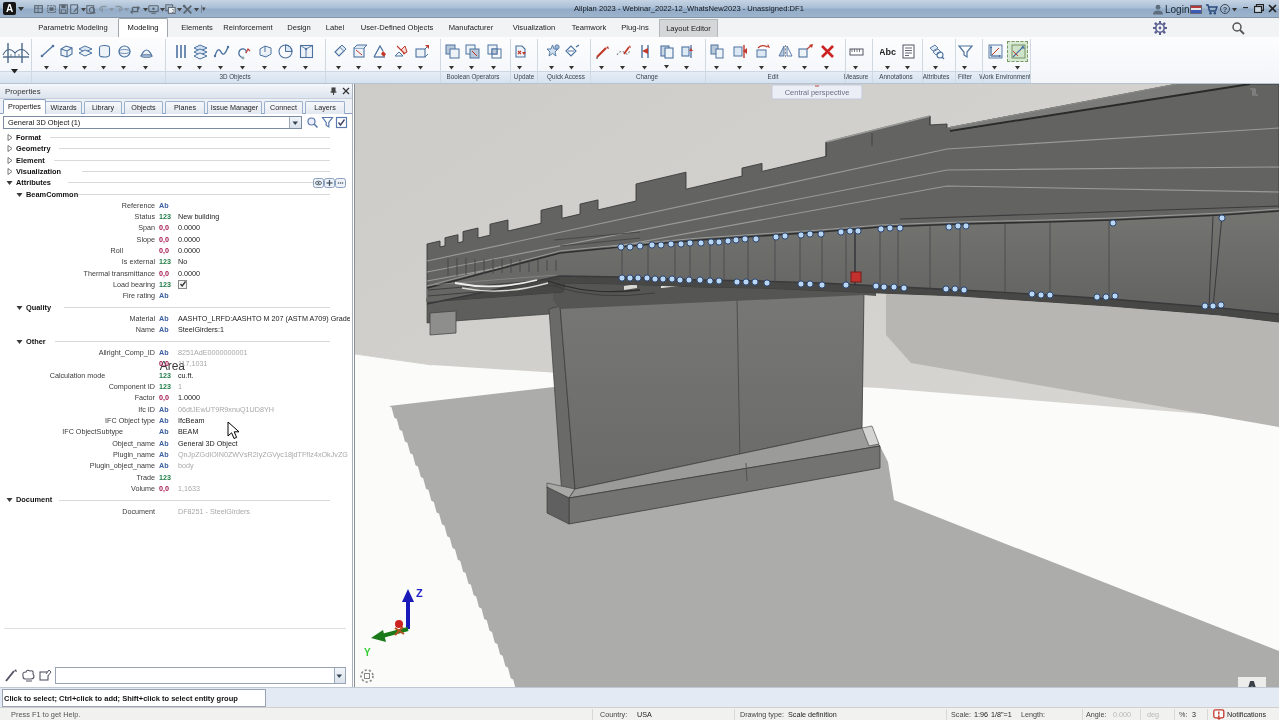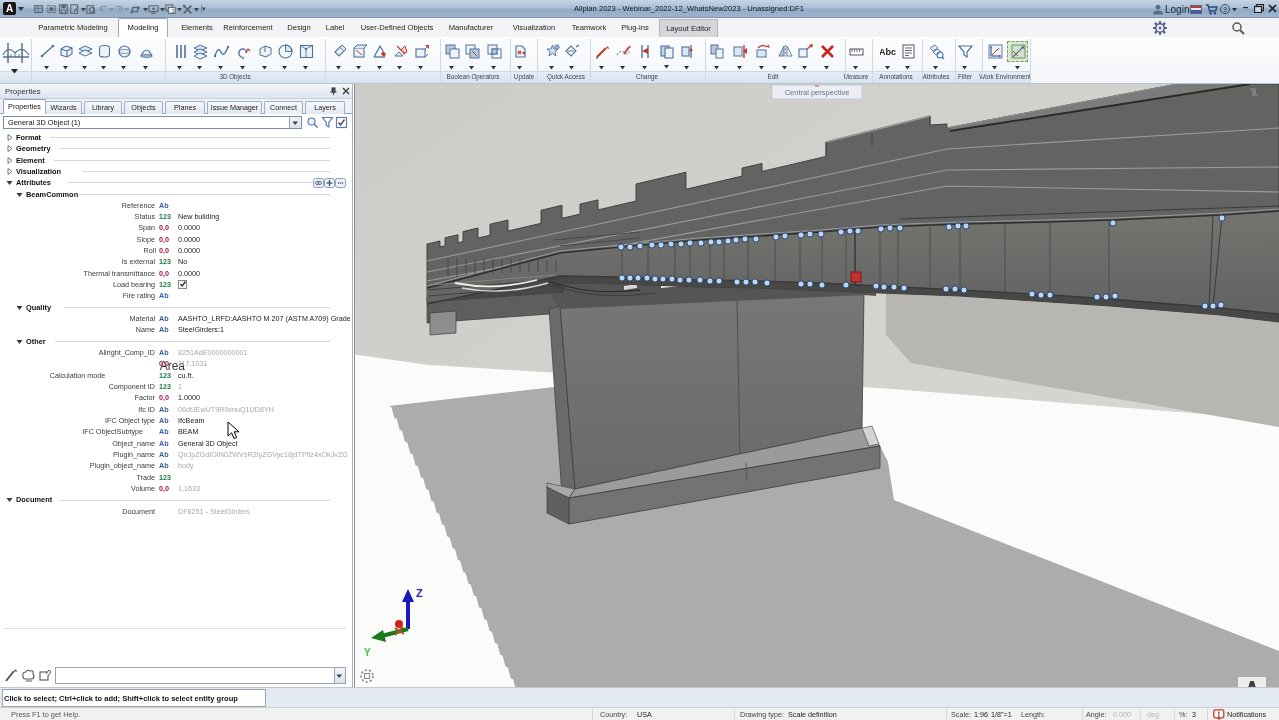--- a/index.html
+++ b/index.html
@@ -608,21 +608,21 @@
 <div class="abs" style="left:159px;top:116.8px;width:16px;font-size:7.2px;font-weight:bold;color:#3c5fa0;">Ab</div>
 <div class="abs" style="left:0px;top:128.1px;width:155px;text-align:right;font-size:7.2px;color:#3a3a3a;white-space:nowrap;">Status</div>
 <div class="abs" style="left:159px;top:128.1px;width:16px;font-size:7.2px;font-weight:bold;color:#1e7d46;">123</div>
 <div class="abs" style="left:178px;top:128.1px;font-size:7.2px;color:#1a1a1a;white-space:nowrap;max-width:172px;overflow:hidden;">New building</div>
 <div class="abs" style="left:0px;top:139.4px;width:155px;text-align:right;font-size:7.2px;color:#3a3a3a;white-space:nowrap;">Span</div>
 <div class="abs" style="left:159px;top:139.4px;width:16px;font-size:7.2px;font-weight:bold;color:#a3134f;">0,0</div>
 <div class="abs" style="left:178px;top:139.4px;font-size:7.2px;color:#1a1a1a;white-space:nowrap;max-width:172px;overflow:hidden;">0.0000</div>
 <div class="abs" style="left:0px;top:150.8px;width:155px;text-align:right;font-size:7.2px;color:#3a3a3a;white-space:nowrap;">Slope</div>
 <div class="abs" style="left:159px;top:150.8px;width:16px;font-size:7.2px;font-weight:bold;color:#a3134f;">0,0</div>
 <div class="abs" style="left:178px;top:150.8px;font-size:7.2px;color:#1a1a1a;white-space:nowrap;max-width:172px;overflow:hidden;">0.0000</div>
-<div class="abs" style="left:0px;top:162.1px;width:156px;text-align:right;font-size:7.2px;color:#3a3a3a;white-space:nowrap;">Roll</div>
+<div class="abs" style="left:0px;top:162.1px;width:123px;text-align:right;font-size:7.2px;color:#3a3a3a;white-space:nowrap;">Roll</div>
 <div class="abs" style="left:159px;top:162.1px;width:16px;font-size:7.2px;font-weight:bold;color:#a3134f;">0,0</div>
 <div class="abs" style="left:178px;top:162.1px;font-size:7.2px;color:#1a1a1a;white-space:nowrap;max-width:172px;overflow:hidden;">0.0000</div>
 <div class="abs" style="left:0px;top:173.4px;width:155px;text-align:right;font-size:7.2px;color:#3a3a3a;white-space:nowrap;">Is external</div>
 <div class="abs" style="left:159px;top:173.4px;width:16px;font-size:7.2px;font-weight:bold;color:#1e7d46;">123</div>
 <div class="abs" style="left:178px;top:173.4px;font-size:7.2px;color:#1a1a1a;white-space:nowrap;max-width:172px;overflow:hidden;">No</div>
 <div class="abs" style="left:0px;top:184.8px;width:155px;text-align:right;font-size:7.2px;color:#3a3a3a;white-space:nowrap;">Thermal transmittance</div>
 <div class="abs" style="left:159px;top:184.8px;width:16px;font-size:7.2px;font-weight:bold;color:#a3134f;">0,0</div>
 <div class="abs" style="left:178px;top:184.8px;font-size:7.2px;color:#1a1a1a;white-space:nowrap;max-width:172px;overflow:hidden;">0.0000</div>
 <div class="abs" style="left:0px;top:196.1px;width:155px;text-align:right;font-size:7.2px;color:#3a3a3a;white-space:nowrap;">Load bearing</div>
 <div class="abs" style="left:159px;top:196.1px;width:16px;font-size:7.2px;font-weight:bold;color:#1e7d46;">123</div>
@@ -662,21 +662,21 @@
 <div class="abs" style="left:178px;top:298.1px;font-size:7.2px;color:#a8a8a8;white-space:nowrap;max-width:172px;overflow:hidden;">1</div>
 <div class="abs" style="left:0px;top:309.4px;width:155px;text-align:right;font-size:7.2px;color:#3a3a3a;white-space:nowrap;">Factor</div>
 <div class="abs" style="left:159px;top:309.4px;width:16px;font-size:7.2px;font-weight:bold;color:#a3134f;">0,0</div>
 <div class="abs" style="left:178px;top:309.4px;font-size:7.2px;color:#1a1a1a;white-space:nowrap;max-width:172px;overflow:hidden;">1.0000</div>
 <div class="abs" style="left:0px;top:320.7px;width:155px;text-align:right;font-size:7.2px;color:#3a3a3a;white-space:nowrap;">Ifc ID</div>
 <div class="abs" style="left:159px;top:320.7px;width:16px;font-size:7.2px;font-weight:bold;color:#3c5fa0;">Ab</div>
 <div class="abs" style="left:178px;top:320.7px;font-size:7.2px;color:#a8a8a8;white-space:nowrap;max-width:172px;overflow:hidden;">06dtJEwUT9R9xnuQ1UD8YH</div>
 <div class="abs" style="left:0px;top:332.1px;width:155px;text-align:right;font-size:7.2px;color:#3a3a3a;white-space:nowrap;">IFC Object type</div>
 <div class="abs" style="left:159px;top:332.1px;width:16px;font-size:7.2px;font-weight:bold;color:#3c5fa0;">Ab</div>
 <div class="abs" style="left:178px;top:332.1px;font-size:7.2px;color:#1a1a1a;white-space:nowrap;max-width:172px;overflow:hidden;">IfcBeam</div>
-<div class="abs" style="left:0px;top:343.4px;width:143px;text-align:right;font-size:7.2px;color:#3a3a3a;white-space:nowrap;">IFC ObjectSubtype</div>
+<div class="abs" style="left:0px;top:343.4px;width:123px;text-align:right;font-size:7.2px;color:#3a3a3a;white-space:nowrap;">IFC ObjectSubtype</div>
 <div class="abs" style="left:159px;top:343.4px;width:16px;font-size:7.2px;font-weight:bold;color:#3c5fa0;">Ab</div>
 <div class="abs" style="left:178px;top:343.4px;font-size:7.2px;color:#1a1a1a;white-space:nowrap;max-width:172px;overflow:hidden;">BEAM</div>
 <div class="abs" style="left:0px;top:354.7px;width:155px;text-align:right;font-size:7.2px;color:#3a3a3a;white-space:nowrap;">Object_name</div>
 <div class="abs" style="left:159px;top:354.7px;width:16px;font-size:7.2px;font-weight:bold;color:#3c5fa0;">Ab</div>
 <div class="abs" style="left:178px;top:354.7px;font-size:7.2px;color:#1a1a1a;white-space:nowrap;max-width:172px;overflow:hidden;">General 3D Object</div>
 <div class="abs" style="left:0px;top:366.0px;width:155px;text-align:right;font-size:7.2px;color:#3a3a3a;white-space:nowrap;">Plugin_name</div>
 <div class="abs" style="left:159px;top:366.0px;width:16px;font-size:7.2px;font-weight:bold;color:#3c5fa0;">Ab</div>
 <div class="abs" style="left:178px;top:366.0px;font-size:7.2px;color:#a8a8a8;white-space:nowrap;max-width:172px;overflow:hidden;">QnJpZGdIOIN0ZWVsR2IyZGVyc18jdTFfIz4xOkJvZG</div>
 <div class="abs" style="left:0px;top:377.4px;width:155px;text-align:right;font-size:7.2px;color:#3a3a3a;white-space:nowrap;">Plugin_object_name</div>
 <div class="abs" style="left:159px;top:377.4px;width:16px;font-size:7.2px;font-weight:bold;color:#3c5fa0;">Ab</div>

